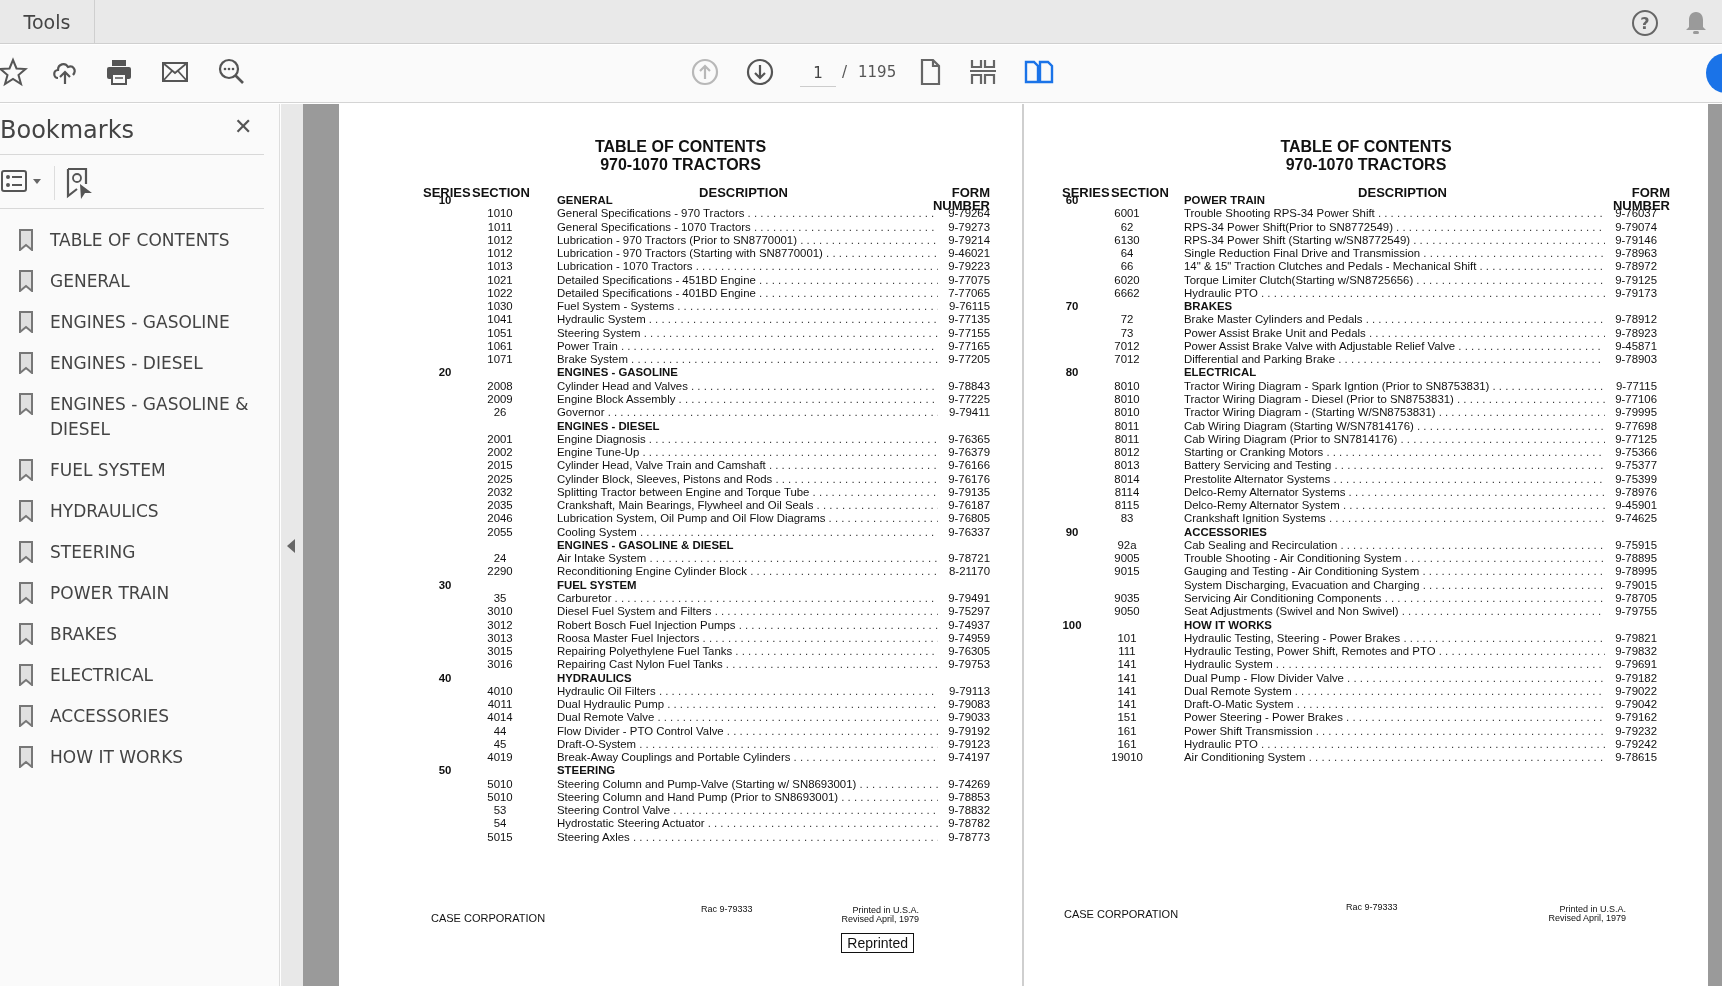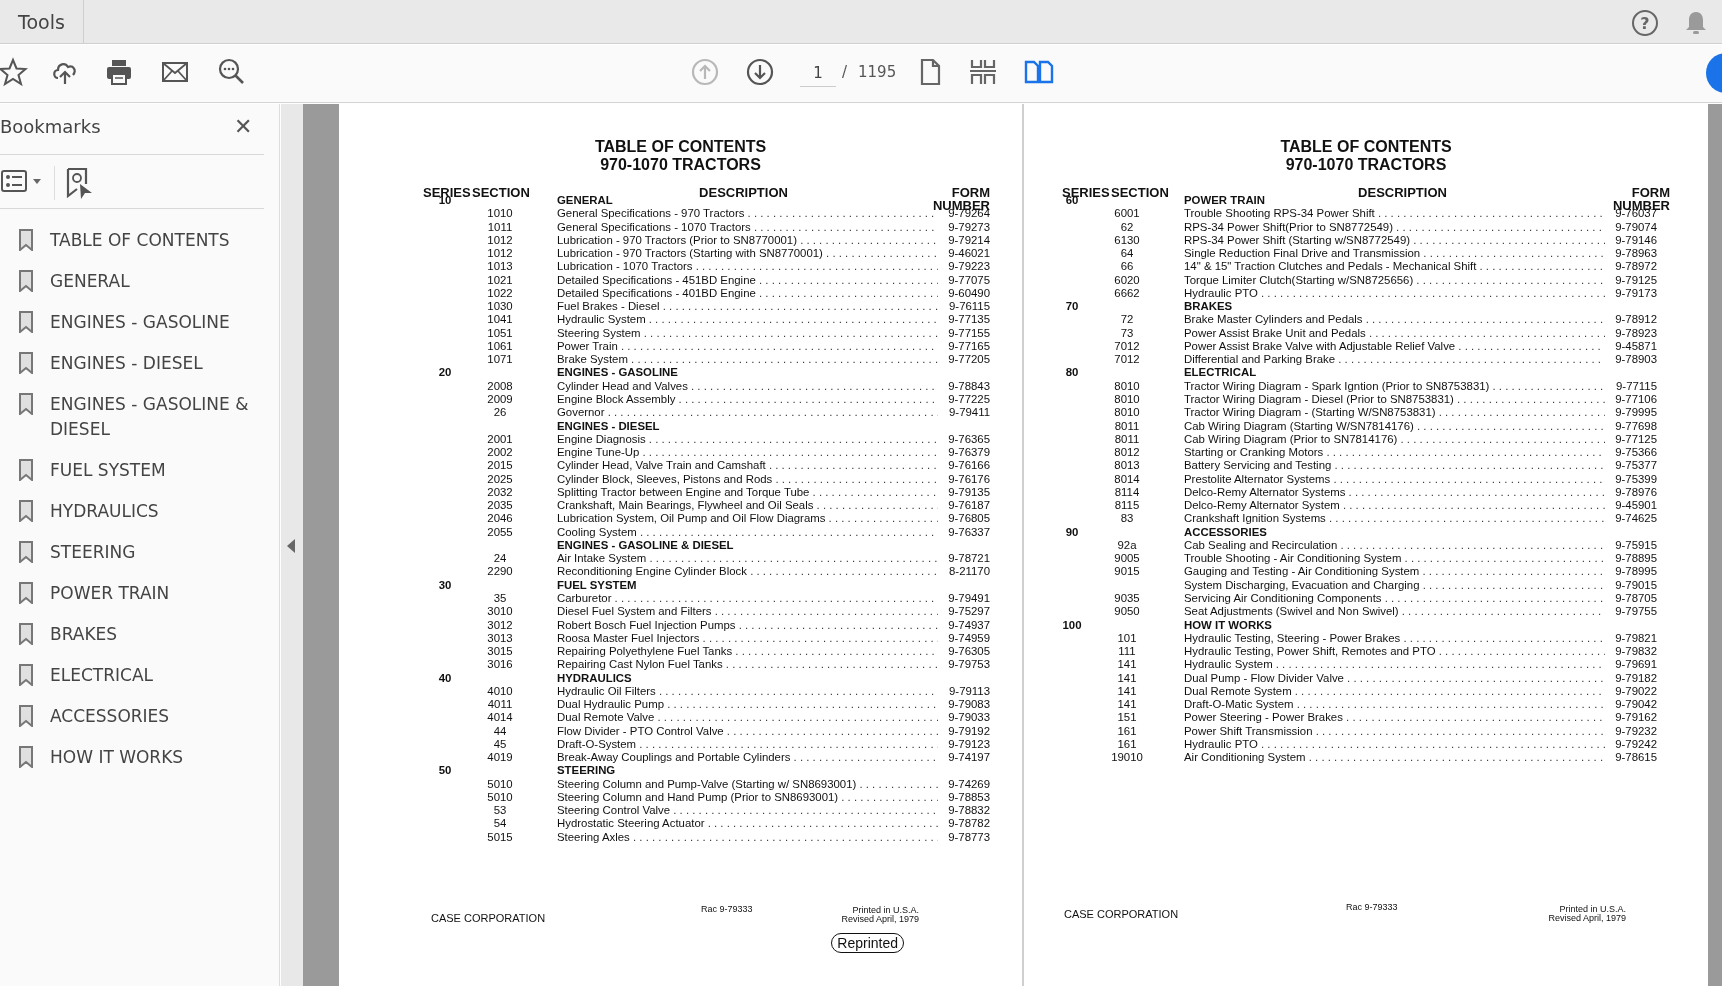--- a/index.html
+++ b/index.html
@@ -1,37 +1,37 @@
 <!DOCTYPE html>
 <html><head>
 <meta charset="utf-8">
 <style>
   * { box-sizing: border-box; margin: 0; padding: 0; }
   html, body { width: 1722px; height: 986px; overflow: hidden; background: #fff; }
   body { font-family: "DejaVu Sans", sans-serif; position: relative; color: #222; }
 
   
   .tabbar { position: absolute; left: 0; top: 0; width: 1722px; height: 44px; background: #e9e9e9; border-bottom: 1px solid #cfcfcf; }
-  .tab-tools { position: absolute; left: 0; top: 0; width: 84px; height: 44px; display: flex; align-items: center; justify-content: center; font-size: 19px; color: #444; border-right: 1px solid #cfcfcf; }
+  .tab-tools { position: absolute; left: 0; top: 0; width: 95px; height: 44px; display: flex; align-items: center; justify-content: center; font-size: 19px; color: #444; border-right: 1px solid #cfcfcf; }
   .tab-doc { position: absolute; left: 108px; top: 0; width: 225px; height: 45px; background: #fafafa; border-right: 1px solid #cfcfcf; display: flex; align-items: center; padding-left: 32px; font-size: 16px; color: #333; }
   .tab-doc .close { position: absolute; right: 12px; top: 13px; font-size: 14px; color: #555; }
   .help-icon { position: absolute; left: 1632px; top: 10px; width: 26px; height: 26px; border: 2px solid #666; border-radius: 50%; font-size: 16px; font-weight: bold; color: #666; display: flex; align-items: center; justify-content: center; }
   .bell-icon { position: absolute; left: 1684px; top: 10px; width: 24px; height: 26px; }
 
   
   .toolbar { position: absolute; left: 0; top: 45px; width: 1722px; height: 58px; background: #fafafa; border-bottom: 1px solid #d4d4d4; }
   .tb-icon { position: absolute; top: 12px; width: 30px; height: 30px; display: flex; align-items: center; justify-content: center; }
   .page-input { position: absolute; left: 800px; top: 16px; width: 36px; height: 26px; border-bottom: 1px solid #ccc; font-size: 15px; color: #444; text-align: center; line-height: 24px; }
   .page-sep { position: absolute; left: 842px; top: 18px; font-size: 15px; color: #555; }
   .page-total { position: absolute; left: 858px; top: 18px; font-size: 15px; color: #555; }
   .blue-circle { position: absolute; left: 1706px; top: 8px; width: 40px; height: 40px; border-radius: 50%; background: #1a73e8; }
 
   
   .sidebar { position: absolute; left: 0; top: 104px; width: 280px; height: 882px; background: #fafafa; border-right: 1px solid #ddd; }
-  .sb-title { position: absolute; left: 0; top: 12px; font-size: 18px; color: #444; }
+  .sb-title { position: absolute; left: 0; top: 12px; font-size: 24px; color: #444; }
   .sb-close { position: absolute; left: 234px; top: 10px; font-size: 22px; color: #555; }
   .sb-line1 { position: absolute; left: 0; top: 50px; width: 264px; height: 1px; background: #d8d8d8; }
   .sb-options { position: absolute; left: 0; top: 62px; width: 46px; height: 30px; }
   .sb-divider { position: absolute; left: 54px; top: 62px; width: 1px; height: 34px; background: #ddd; }
   .sb-find { position: absolute; left: 64px; top: 62px; width: 30px; height: 34px; }
   .sb-line2 { position: absolute; left: 0; top: 104px; width: 264px; height: 1px; background: #d8d8d8; }
   .bm-list { position: absolute; left: 18px; top: 116px; width: 250px; list-style: none; }
   .bm-item { display: flex; align-items: flex-start; padding: 8px 0; min-height: 39px; cursor: pointer; }
   .bm-icon { width: 16px; height: 22px; margin-right: 16px; flex: none; margin-top: 1px; }
   .bm-label { font-size: 17px; color: #444; line-height: 25px; }
@@ -277,26 +277,26 @@
         <div class="row">
           <span class="series"></span>
           <span class="section">1021</span>
           <span class="desc" style="left: 132px; width: 381px;"><span>Detailed Specifications - 451BD Engine</span><span class="dots"> . . . . . . . . . . . . . . . . . . . . . . . . . . . . . . . . . . . . . . . . . . . . . . . . . . . . . . . . . . . . . . . . . . . . . . . . . . . . . . . . . . . . . . . . . . . . . . . . . . . . . . . . . . . . . . . . . . . . . . . . </span></span>
           <span class="form">9-77075</span>
         </div>
         <div class="row">
           <span class="series"></span>
           <span class="section">1022</span>
           <span class="desc" style="left: 132px; width: 381px;"><span>Detailed Specifications - 401BD Engine</span><span class="dots"> . . . . . . . . . . . . . . . . . . . . . . . . . . . . . . . . . . . . . . . . . . . . . . . . . . . . . . . . . . . . . . . . . . . . . . . . . . . . . . . . . . . . . . . . . . . . . . . . . . . . . . . . . . . . . . . . . . . . . . . . </span></span>
-          <span class="form">9-60490</span>
+          <span class="form">7-77065</span>
         </div>
         <div class="row">
           <span class="series"></span>
           <span class="section">1030</span>
-          <span class="desc" style="left: 132px; width: 381px;"><span>Fuel Brakes - Diesel</span><span class="dots"> . . . . . . . . . . . . . . . . . . . . . . . . . . . . . . . . . . . . . . . . . . . . . . . . . . . . . . . . . . . . . . . . . . . . . . . . . . . . . . . . . . . . . . . . . . . . . . . . . . . . . . . . . . . . . . . . . . . . . . . . </span></span>
+          <span class="desc" style="left: 132px; width: 381px;"><span>Fuel System - Systems</span><span class="dots"> . . . . . . . . . . . . . . . . . . . . . . . . . . . . . . . . . . . . . . . . . . . . . . . . . . . . . . . . . . . . . . . . . . . . . . . . . . . . . . . . . . . . . . . . . . . . . . . . . . . . . . . . . . . . . . . . . . . . . . . . </span></span>
           <span class="form">9-76115</span>
         </div>
         <div class="row">
           <span class="series"></span>
           <span class="section">1041</span>
           <span class="desc" style="left: 132px; width: 381px;"><span>Hydraulic System</span><span class="dots"> . . . . . . . . . . . . . . . . . . . . . . . . . . . . . . . . . . . . . . . . . . . . . . . . . . . . . . . . . . . . . . . . . . . . . . . . . . . . . . . . . . . . . . . . . . . . . . . . . . . . . . . . . . . . . . . . . . . . . . . . </span></span>
           <span class="form">9-77135</span>
         </div>
         <div class="row">
           <span class="series"></span>
@@ -530,21 +530,21 @@
           <span class="series"></span>
           <span class="section">5015</span>
           <span class="desc" style="left: 132px; width: 381px;"><span>Steering Axles</span><span class="dots"> . . . . . . . . . . . . . . . . . . . . . . . . . . . . . . . . . . . . . . . . . . . . . . . . . . . . . . . . . . . . . . . . . . . . . . . . . . . . . . . . . . . . . . . . . . . . . . . . . . . . . . . . . . . . . . . . . . . . . . . . </span></span>
           <span class="form">9-78773</span>
         </div>
       </div>
       <div class="foot" style="left: 92px; top: 808px;">CASE CORPORATION</div>
       <div class="foot small" style="left: 362px; top: 800px;">Rac 9-79333</div>
       <div class="foot small" style="right: 103px; top: 801px;">Printed in U.S.A.</div>
       <div class="foot small" style="right: 103px; top: 810px;">Revised April, 1979</div>
-      <div class="reprinted" style="right: 118px; top: 829px; border-radius: 10px;">Reprinted</div>
+      <div class="reprinted" style="right: 108px; top: 829px;">Reprinted</div>
     </div>
   <div class="page-gap"></div>
   <div class="page right" id="page1">
       <div class="toc-title" style="top: 34px;">TABLE OF CONTENTS</div>
       <div class="toc-title" style="top: 52px;">970-1070 TRACTORS</div>
       <div class="hdr" style="left: 38px; top: 82px;">SERIES</div>
       <div class="hdr" style="left: 87px; top: 82px;">SECTION</div>
       <div class="hdr" style="left: 172px; width: 413px; text-align: center; top: 82px;">DESCRIPTION</div>
       <div class="hdr" style="right: 38px; top: 82px;">FORM</div>
       <div class="hdr" style="right: 38px; top: 95px;">NUMBER</div>

